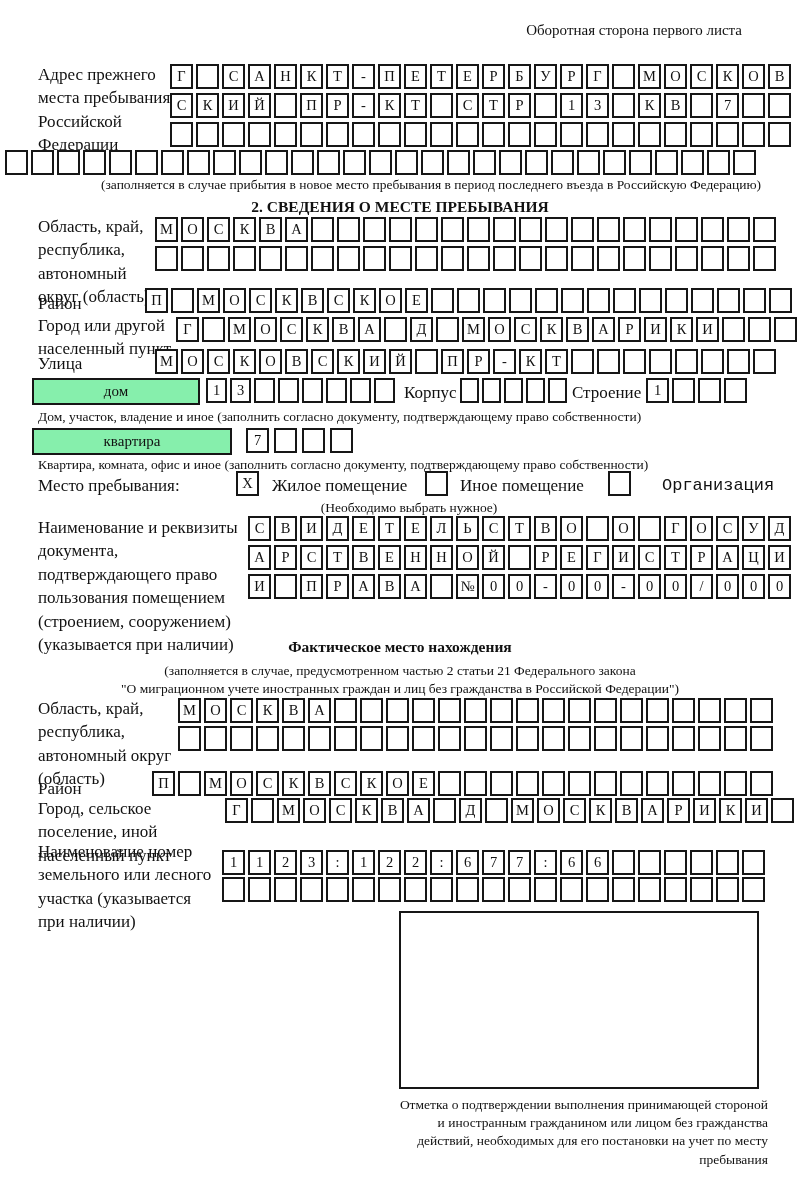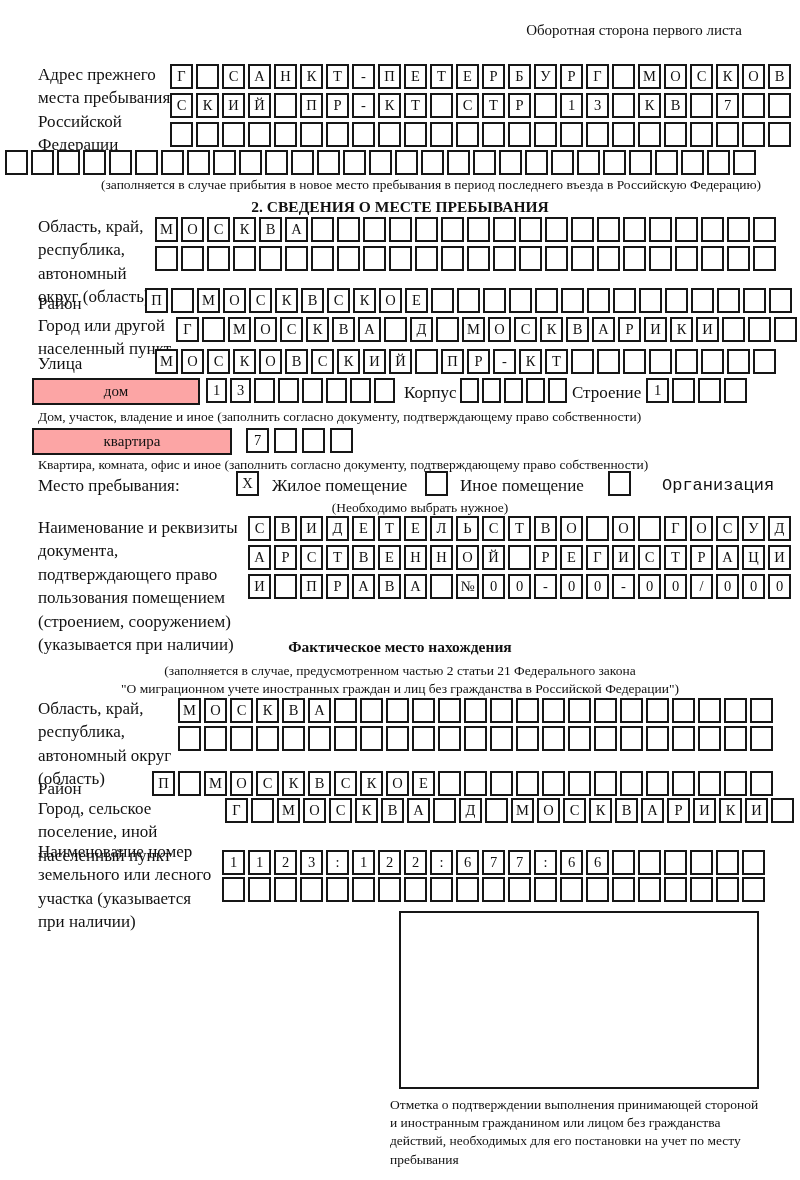--- a/index.html
+++ b/index.html
@@ -11,21 +11,21 @@
   .hdg{font-weight:bold;font-size:15.5px;text-align:center;width:100%;}
   .center{text-align:center;width:100%;}
   .boxrow{position:absolute;display:flex;gap:3px;}
   .cell{box-sizing:border-box;flex:0 0 23px;width:23px;height:25px;border:2px solid #161616;
         display:flex;align-items:center;justify-content:center;font-size:14.5px;line-height:1;
         background:#fff;}
   .sm .cell{flex-basis:21px;width:21px;}
   .xs .cell{flex-basis:19px;width:19px;}
   .gap5{gap:5px;}
   .wide-box{box-sizing:border-box;position:absolute;border:2px solid #161616;height:27px;
-        display:flex;align-items:center;justify-content:center;font-size:15px;background:#fca5a5;}
+        display:flex;align-items:center;justify-content:center;font-size:15px;background:#86efac;}
   .chk{box-sizing:border-box;position:absolute;width:23px;height:25px;border:2px solid #161616;
         display:flex;align-items:center;justify-content:center;font-size:14.5px;background:#fff;}
   .bigbox{box-sizing:border-box;position:absolute;border:2px solid #161616;background:#fff;}
 </style>
 </head>
 <body>
 
 <div class="abs label" style="top:20px;right:58px;font-size:15px;">Оборотная сторона первого листа</div>
 
 <div class="abs label" style="top:63px;left:38px;width:145px;">Адрес прежнего места пребывания в Российской Федерации</div>
@@ -318,21 +318,21 @@
   </div>
 <div class="abs cap" style="top:456px;left:38px;">Квартира, комната, офис и иное (заполнить согласно документу, подтверждающему право собственности)</div>
 
 <div class="abs label" style="top:474px;left:38px;">Место пребывания:</div>
 <div class="chk" style="top:471px;left:236px;">X</div>
 <div class="abs label" style="top:474px;left:272px;">Жилое помещение</div>
 <div class="chk" style="top:471px;left:425px;"></div>
 <div class="abs label" style="top:474px;left:460px;">Иное помещение</div>
 <div class="chk" style="top:471px;left:608px;"></div>
 <div class="abs label" style="top:474px;left:662px;font-family:Liberation Mono, monospace;">Организация</div>
-<div class="abs cap" style="top:499px;left:250px;width:340px;text-align:center;">(Необходимо выбрать нужное)</div>
+<div class="abs cap" style="top:499px;left:239px;width:340px;text-align:center;">(Необходимо выбрать нужное)</div>
 
 <div class="abs label" style="top:516px;left:38px;width:212px;">Наименование и реквизиты документа, подтверждающего право пользования помещением (строением, сооружением) (указывается при наличии)</div>
 <div class="boxrow" style="top:516px;left:248px;">
     <span class="cell">С</span>
     <span class="cell">В</span>
     <span class="cell">И</span>
     <span class="cell">Д</span>
     <span class="cell">Е</span>
     <span class="cell">Т</span>
     <span class="cell">Е</span>
@@ -550,13 +550,13 @@
     <span class="cell"></span>
     <span class="cell"></span>
     <span class="cell"></span>
     <span class="cell"></span>
     <span class="cell"></span>
     <span class="cell"></span>
     <span class="cell"></span>
   </div>
 
 <div class="bigbox" style="top:911px;left:399px;width:360px;height:178px;"></div>
-<div class="abs cap" style="top:1096px;left:390px;width:378px;text-align:left;">Отметка о подтверждении выполнения принимающей стороной и иностранным гражданином или лицом без гражданства действий, необходимых для его постановки на учет по месту пребывания</div>
+<div class="abs cap" style="top:1096px;left:390px;width:378px;text-align:right;">Отметка о подтверждении выполнения принимающей стороной и иностранным гражданином или лицом без гражданства действий, необходимых для его постановки на учет по месту пребывания</div>
 
 </body></html>

